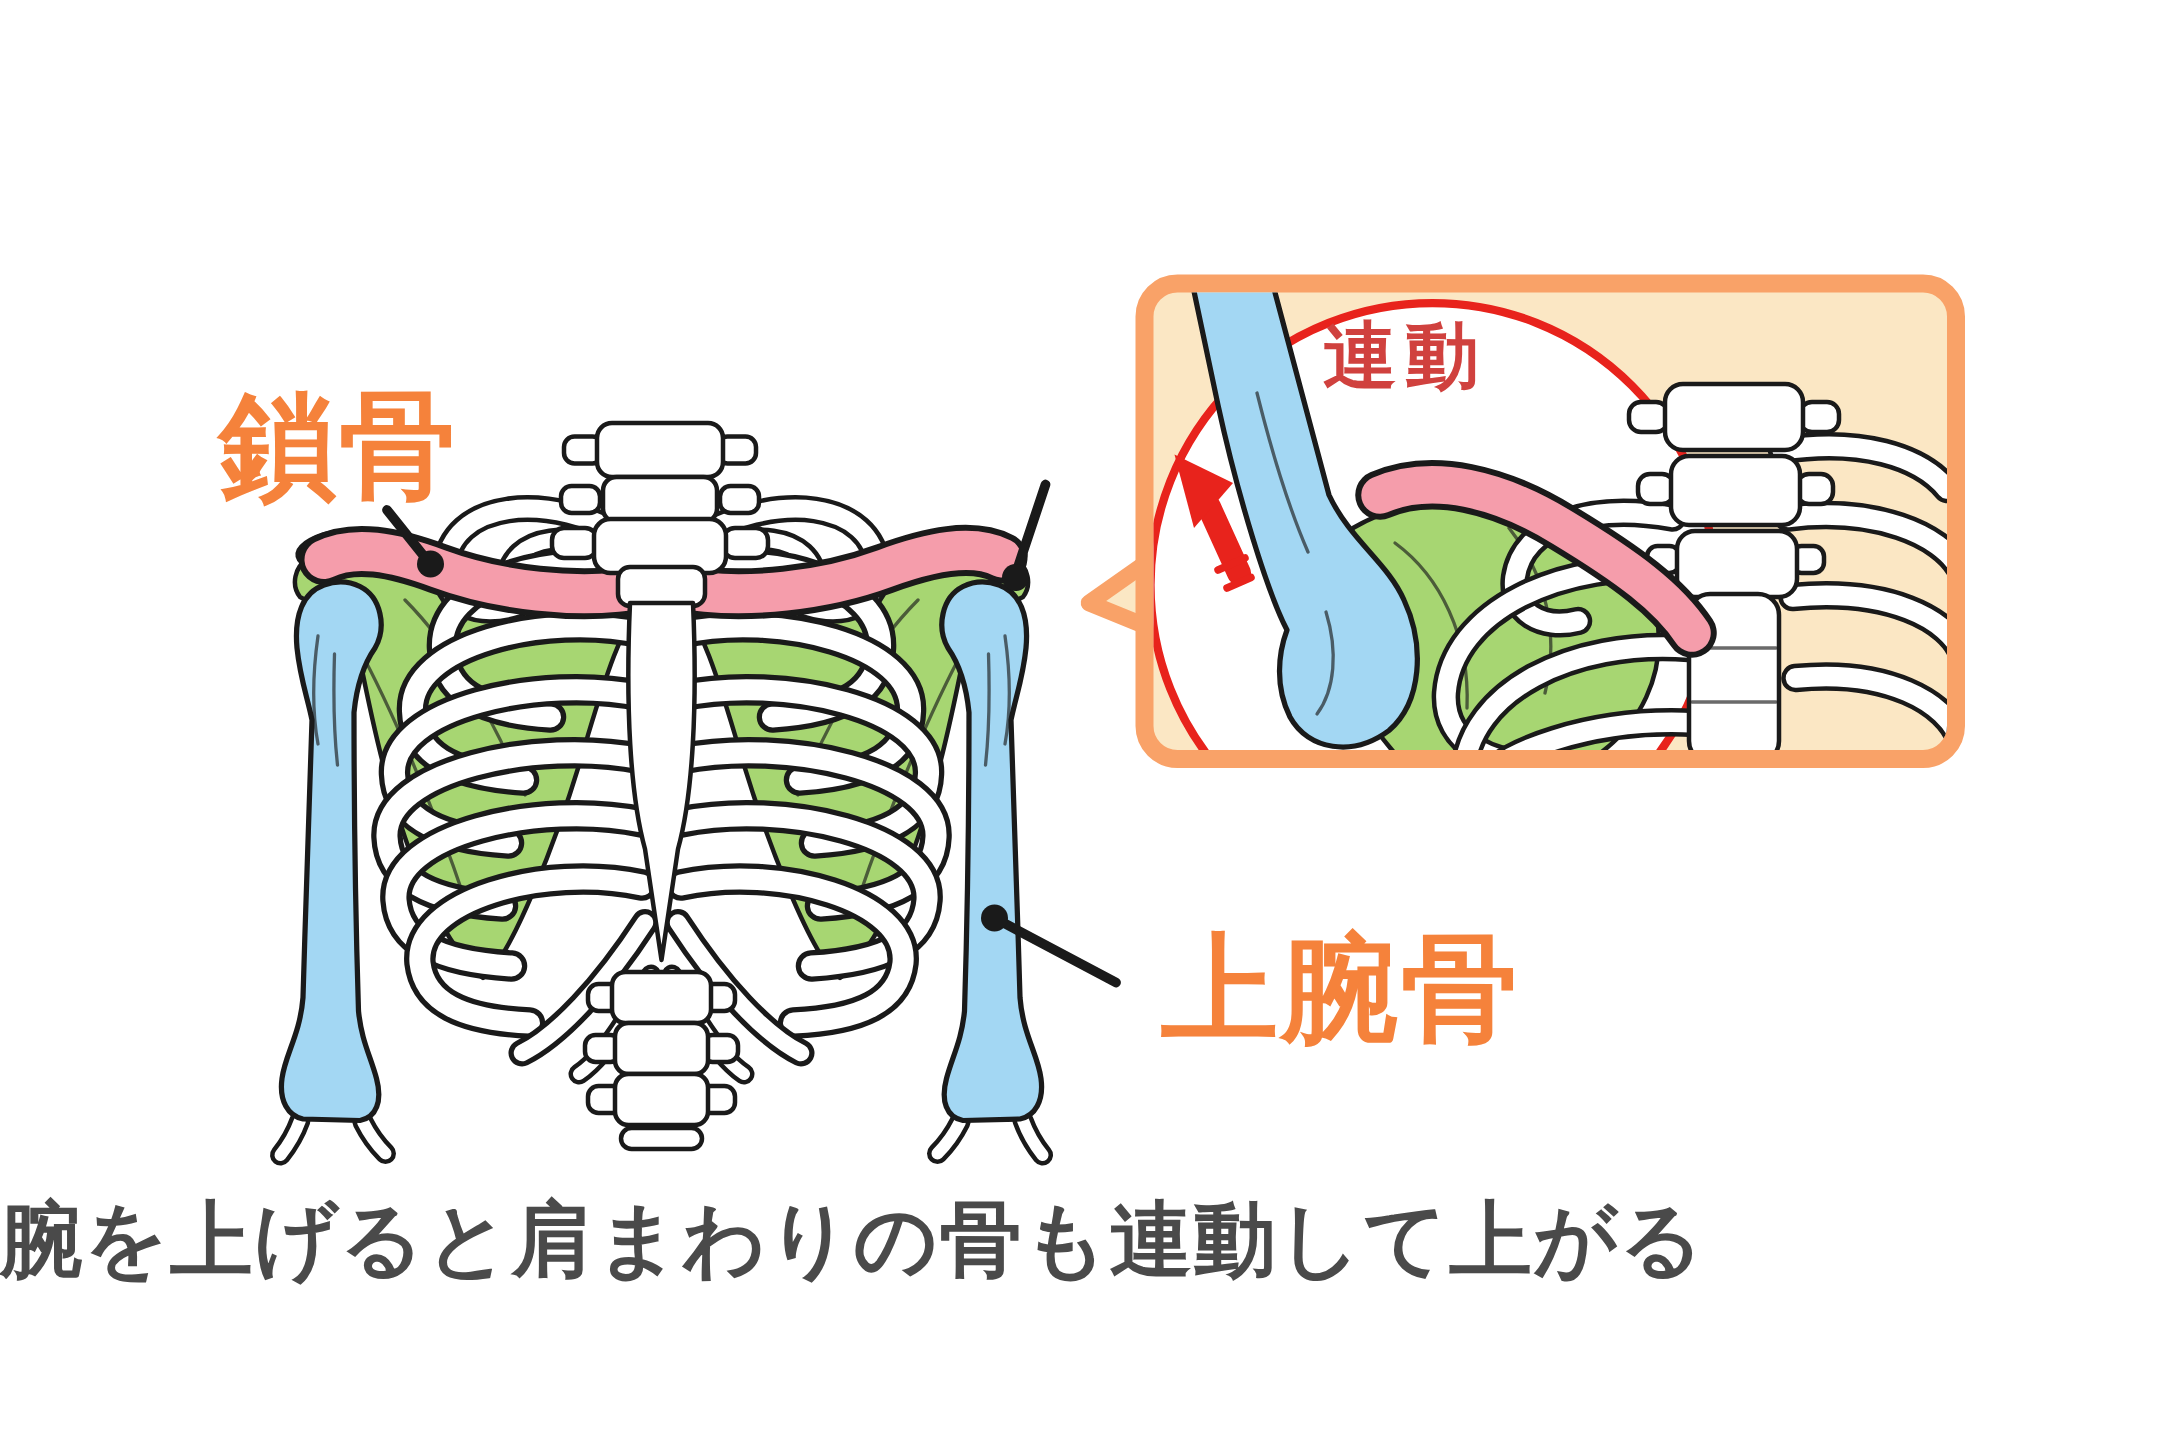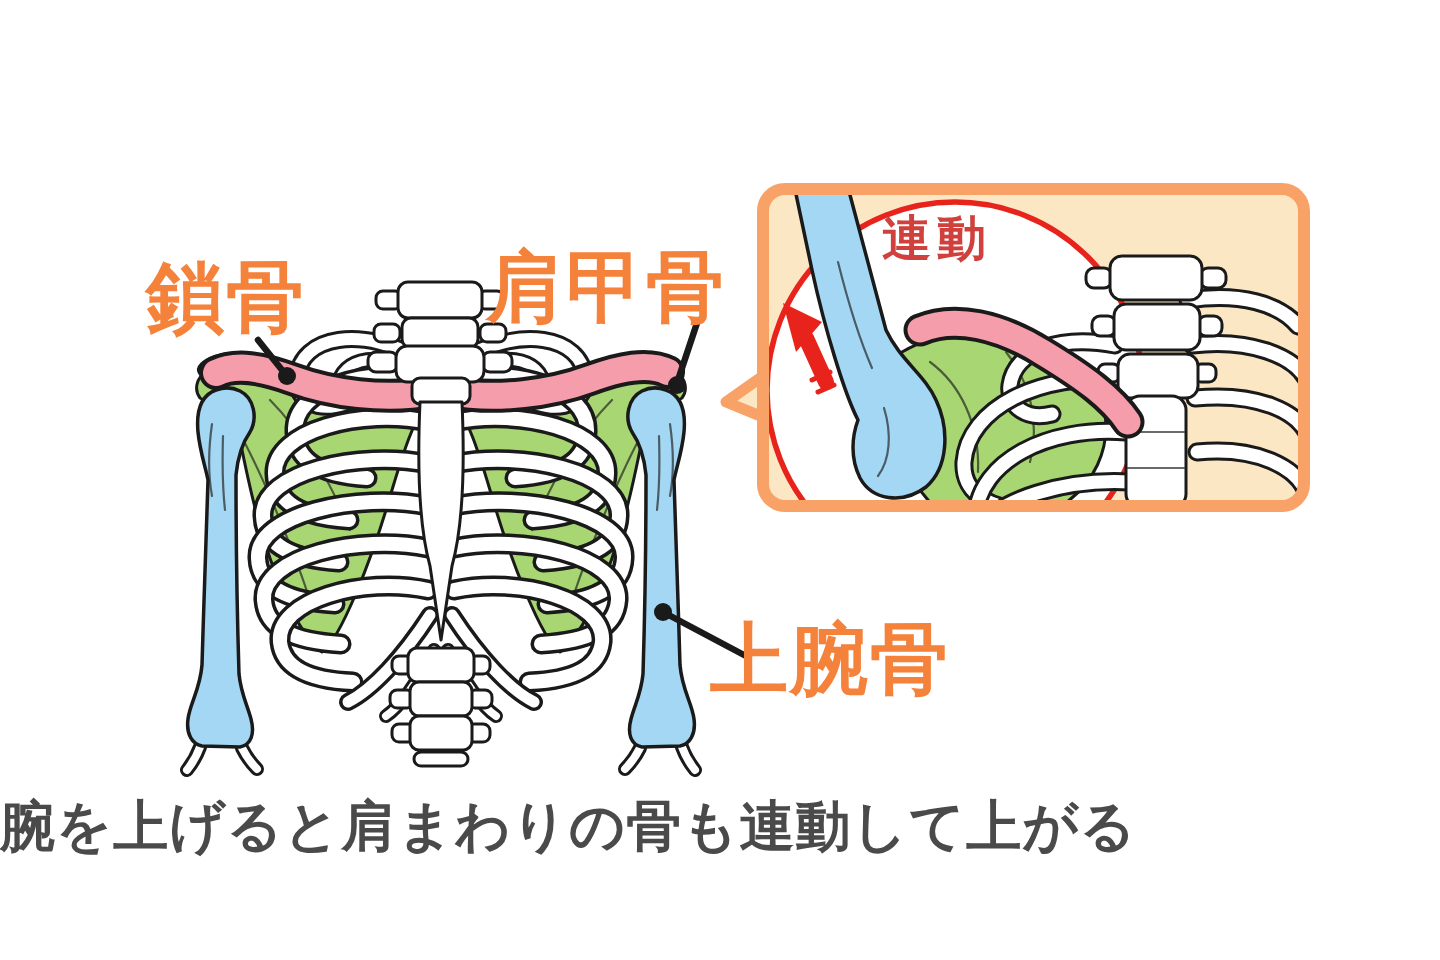--- a/index.html
+++ b/index.html
@@ -3,21 +3,21 @@
 <meta charset="utf-8">
 <style>
   html,body{margin:0;padding:0;}
   body{width:1440px;height:960px;position:relative;overflow:hidden;background:var(--background-white,#fff);
        font-family:"Liberation Sans","DejaVu Sans",sans-serif;}
   .stage{position:absolute;inset:0;width:1364px;height:960px;}
   svg.art{position:absolute;left:0;top:0;}
   .anat-label{position:absolute;font-weight:700;line-height:1;color:var(--label-orange);letter-spacing:2px;white-space:nowrap;}
   .lbl-clavicle{left:146px;top:258px;font-size:78px;}
   .lbl-scapula{left:486px;top:248px;font-size:78px;}
-  .lbl-humerus{left:710px;top:620px;font-size:78px;}
+  .lbl-humerus{left:774px;top:620px;font-size:78px;}
   .lbl-inset{left:882px;top:214px;font-size:49px;color:var(--inset-title-red);letter-spacing:6px;}
   .caption{position:absolute;left:0;right:0;top:790px;text-align:left;font-size:55px;font-weight:700;
            color:var(--caption-gray);letter-spacing:1px;}
   
   .f-white{fill:var(--bone-white);}   .f-green{fill:var(--scapula-green);} .f-blue{fill:var(--humerus-blue);}
   .f-cream{fill:var(--inset-background-cream);} .f-red{fill:var(--accent-red);}
   .f-black{fill:var(--outline-black);}
   .s-black{stroke:var(--outline-black);} .s-orange{stroke:var(--inset-border-orange);}
   .s-red{stroke:var(--accent-red);}      .s-pink{stroke:var(--clavicle-pink);}
   .s-white{stroke:var(--bone-white);}
@@ -239,18 +239,17 @@
         <path class="band s-red" stroke-width="16" d="M806 338 L826 382"></path>
         <path class="f-red" d="M783 303 L822 322 L796 352 Z"></path>
         <path class="band s-red" stroke-width="5" d="M812 380 L830 372"></path>
         <path class="band s-red" stroke-width="5" d="M818 392 L834 385"></path>
       </g>
     </g>
   </g>
 </svg>
 
 <div class="anat-label lbl-clavicle">鎖骨</div>
-<div class="anat-label lbl-scapula">肩甲骨</div>
 <div class="anat-label lbl-humerus">上腕骨</div>
 <div class="anat-label lbl-inset">連動</div>
 <div class="caption">腕を上げると肩まわりの骨も連動して上がる</div>
 
 </div>
 
 </body></html>

